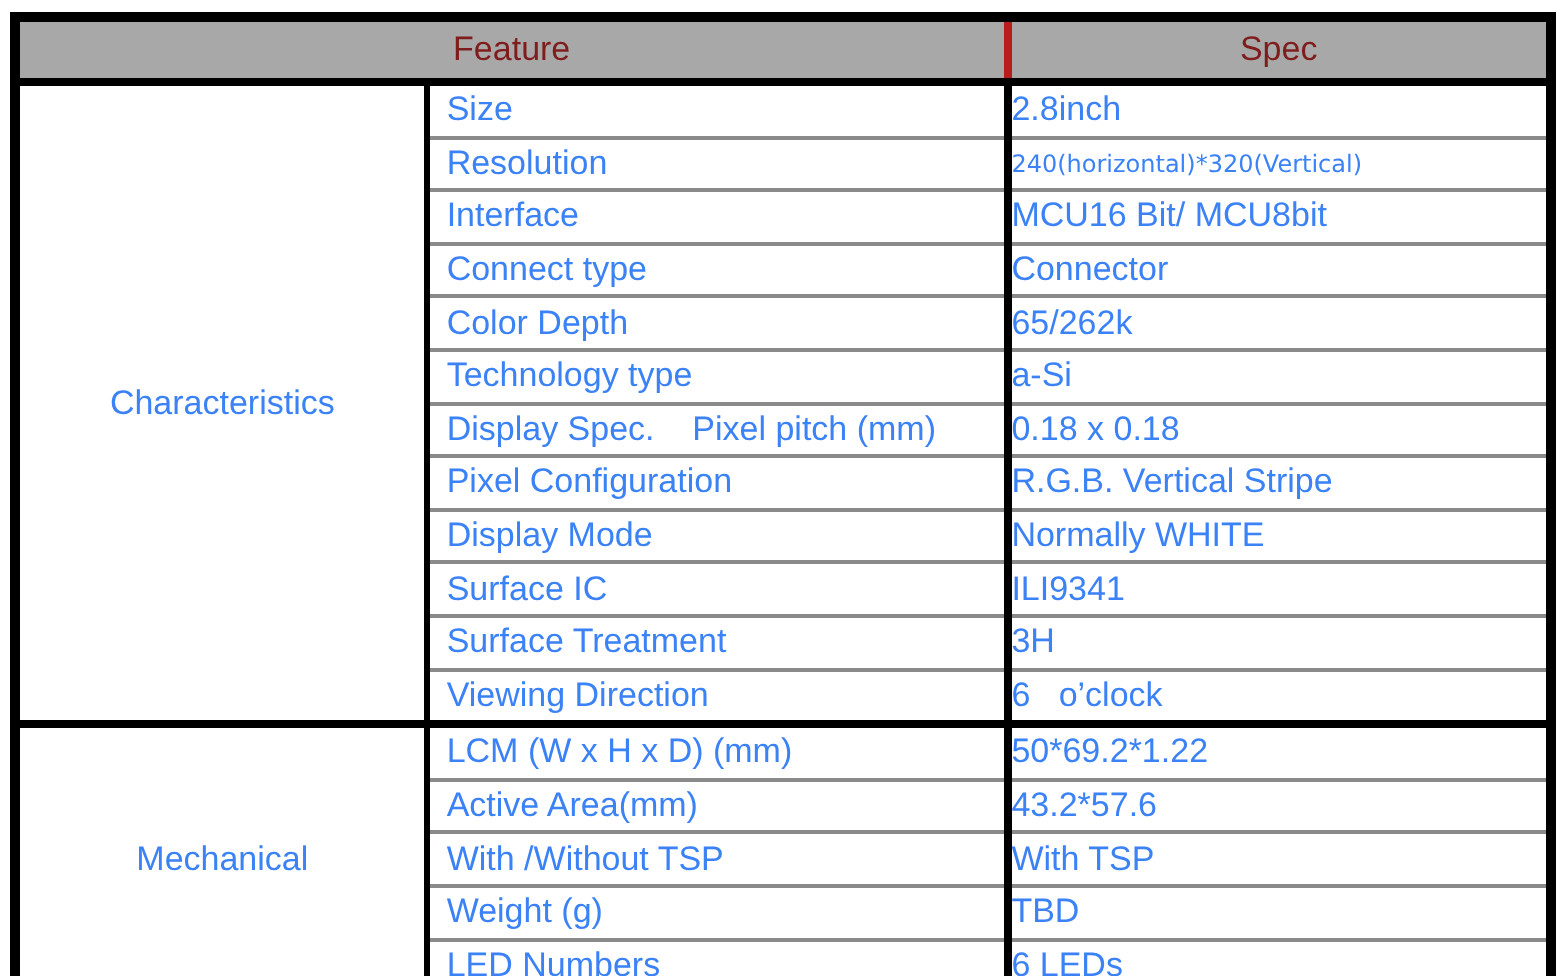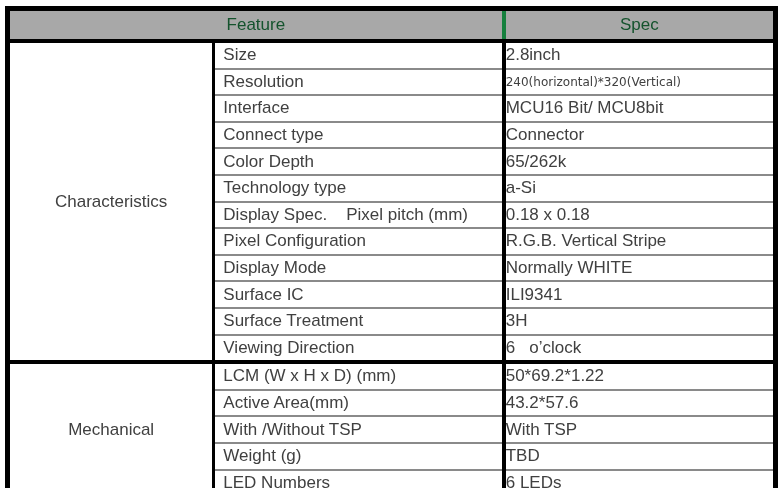--- a/index.html
+++ b/index.html
@@ -25,33 +25,33 @@
   col.c1 { width: 205px; }
   col.c2 { width: 288px; }
   col.c3 { width: 270px; }
 
   thead th {
     background: var(--header-bg, #a8a8a8);
     border-bottom: 4px solid #000000;
     height: 28px;
     font-size: 17px;
     font-weight: normal;
-    color: #14532d;
+    color: #7f1d1d;
     text-align: center;
     vertical-align: middle;
     padding: 0;
   }
   th.spec-head {
-    border-left: 4px solid #15803d;
+    border-left: 4px solid #b91c1c;
   }
 
   tbody td {
     height: 24.6px;
     font-size: 17px;
-    color: #404040;
+    color: #3b82f6;
     vertical-align: middle;
     border-top: 2px solid #8a8a8a;
     padding: 0;
     white-space: pre-wrap;
     overflow: hidden;
     margin-top: 20px;
   }
   td.group {
     text-align: center;
     border-right: 3px solid #000000;

